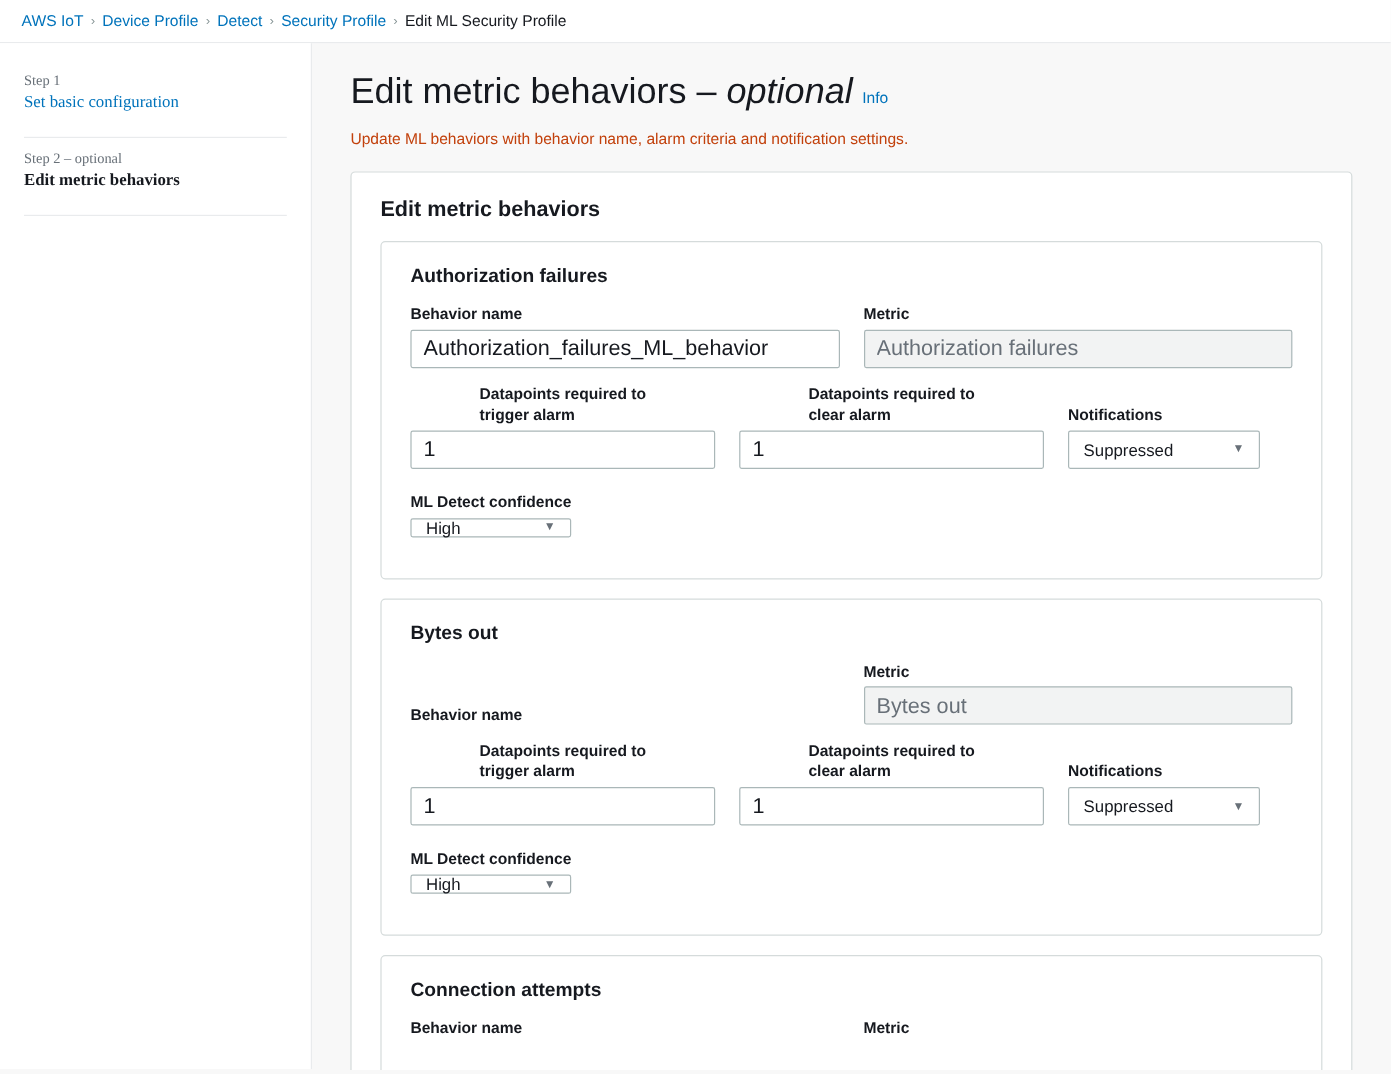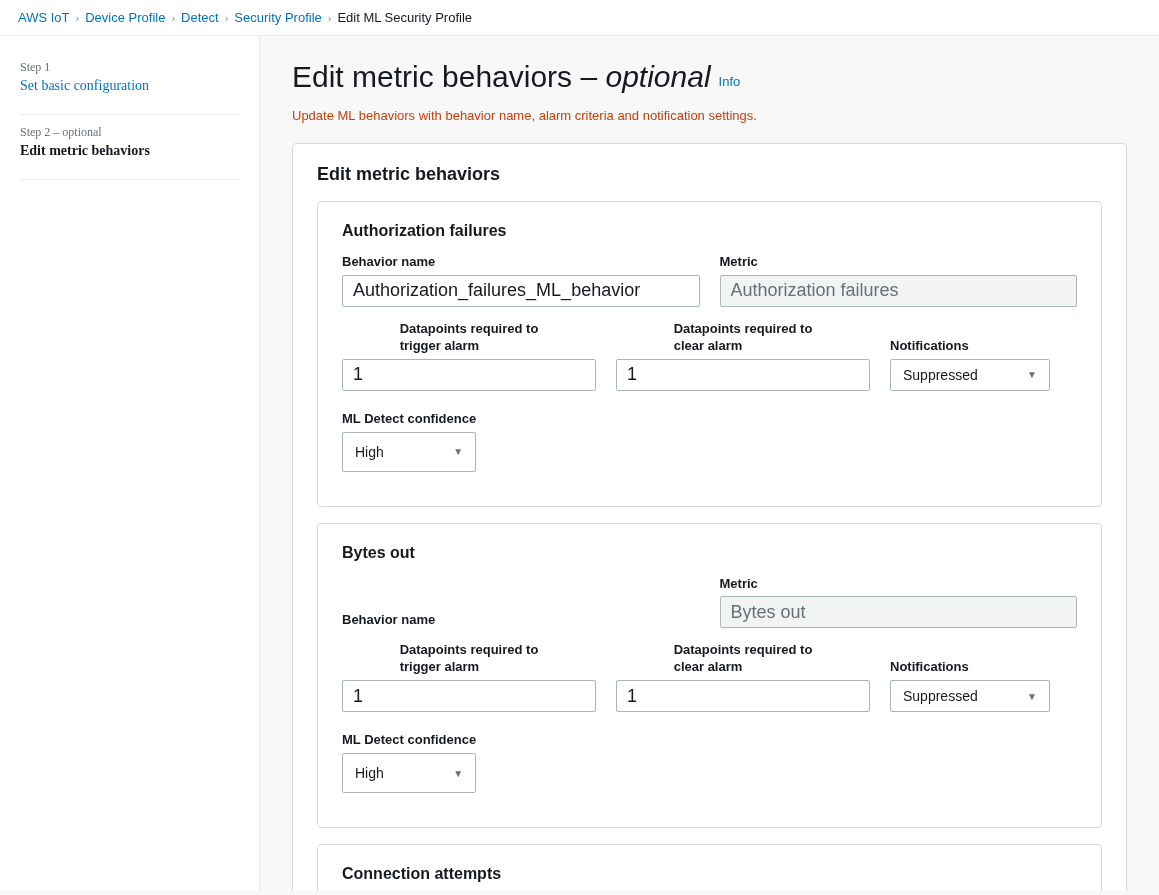--- a/index.html
+++ b/index.html
@@ -68,21 +68,21 @@
       border: 1px solid #aab7b8; border-radius: 2px; background: #fff;
       padding: 4px 12px; font-size: 14px; color: #16191f; cursor: pointer;
       height: 32px; min-width: 130px; justify-content: space-between;
     }
     .dropdown-arrow { font-size: 10px; color: #687078; }
 
     .btn-high {
       display: inline-flex; align-items: center; gap: 8px;
       border: 1px solid #aab7b8; border-radius: 2px; background: #fff;
       padding: 4px 12px; font-size: 14px; color: #16191f; cursor: pointer;
-      height: 40px; min-width: 90px; justify-content: space-between;
+      height: 16px; min-width: 90px; justify-content: space-between;
     }
   </style>
 </head>
 <body>
 
 <div class="breadcrumb">
   <a>AWS IoT</a>
   <span class="breadcrumb-sep">›</span>
   <a>Device Profile</a>
   <span class="breadcrumb-sep">›</span>

